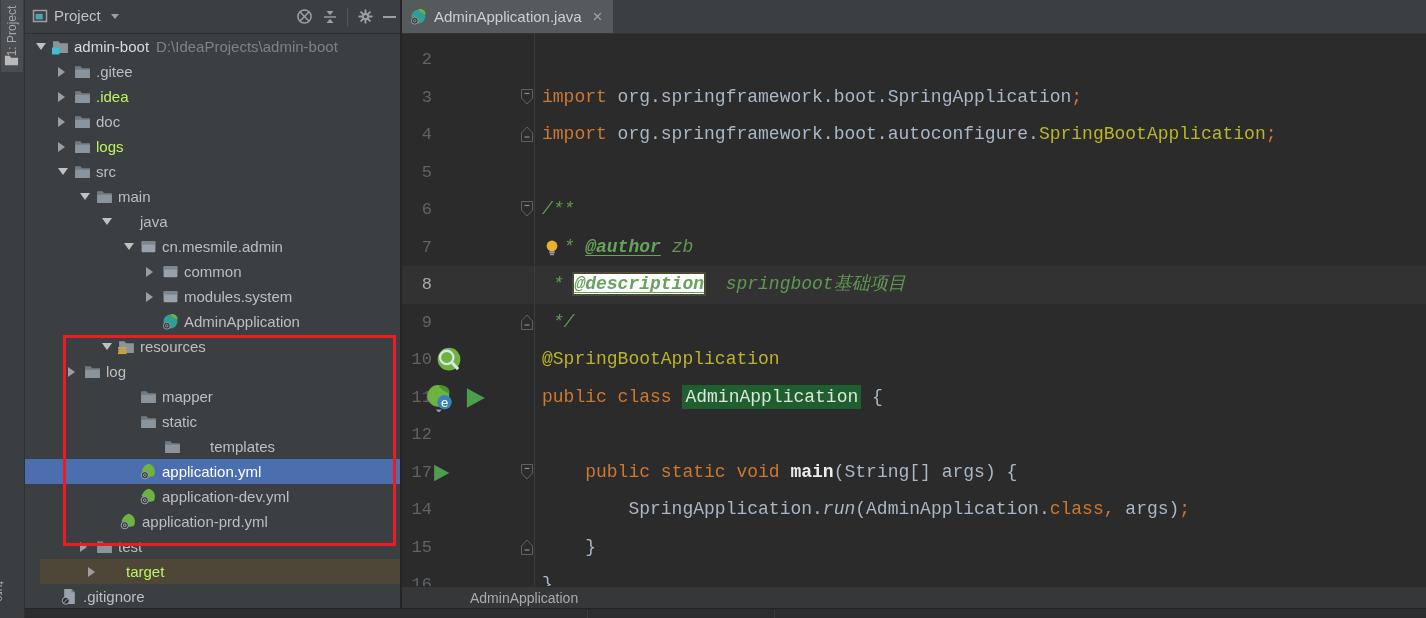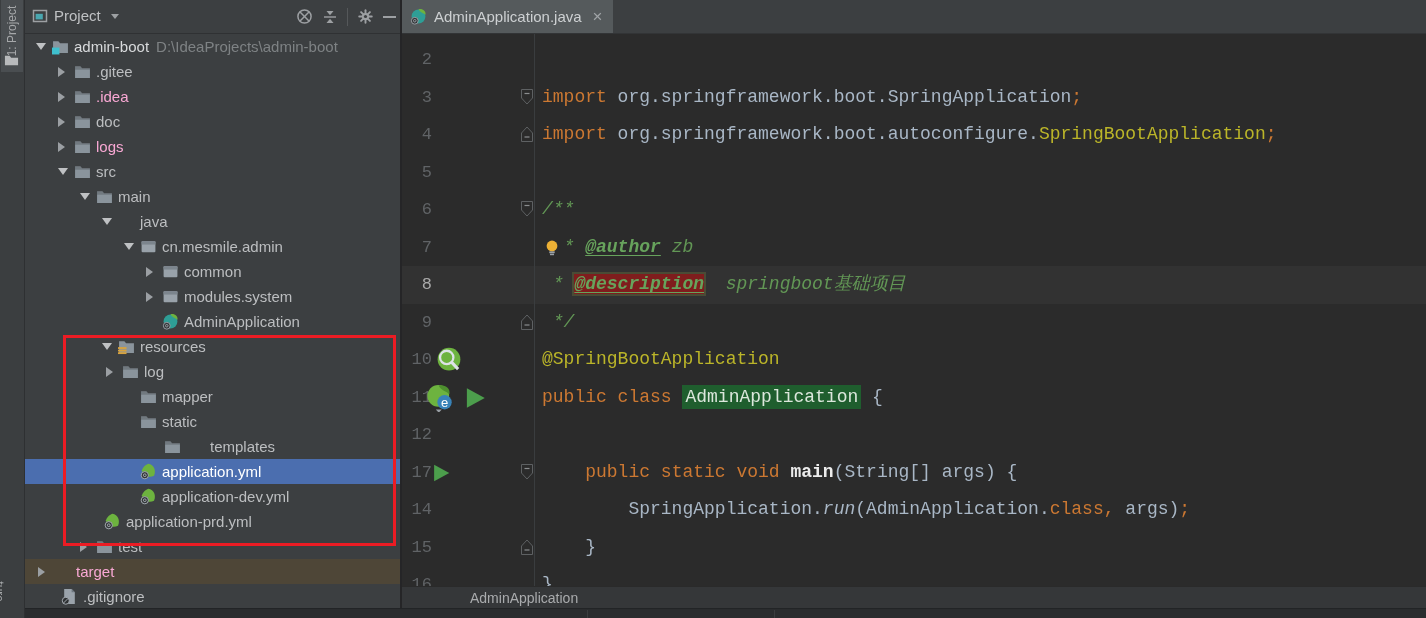--- a/index.html
+++ b/index.html
@@ -29,21 +29,21 @@
   #tree{position:absolute;left:0;top:34px;width:100%;}
   .t-row{height:25px;display:flex;align-items:center;font-size:15px;color:#BCBEC0;white-space:nowrap;}
   .t-row.sel{background:#4B6EAF;color:#FFFFFF;}
   .t-row.excl{background:#4E4637;}
   .t-row .arrow{width:16px;display:flex;align-items:center;justify-content:flex-start;flex:none;}
   .tri-col{width:0;height:0;border-left:7px solid #9B9FA3;border-top:5px solid transparent;border-bottom:5px solid transparent;}
   .tri-exp{width:0;height:0;border-top:7px solid #BFC1C3;border-left:5px solid transparent;border-right:5px solid transparent;}
   .ticon{width:17px;height:17px;flex:none;margin-right:5px;}
   .t-label.bold{font-weight:normal;color:#D8DADC;}
   .t-row.sel .t-label{color:#FFFFFF;}
-  .t-label.olive{color:#f9a8d4;}
+  .t-label.olive{color:#bef264;}
   .t-path{color:#7E8284;margin-left:7px;}
   .c-folder{color:#8A949C}.c-blue{color:#4A86C8}.c-orange{color:#C06E36}
 
   
   #red-rect{left:63px;top:335px;width:327px;height:205px;border:3px solid #EC1C24;z-index:50;pointer-events:none;}
 
   
   #editor-bg{left:402px;top:0;width:1024px;height:618px;background:#2B2B2B;z-index:1;}
   #gap{left:400px;top:0;width:2px;height:618px;background:#252527;z-index:3;}
 
@@ -57,21 +57,21 @@
   .gline{position:absolute;left:132px;top:0;width:1px;height:37.5px;background:#3A3D3F;}
   .gicon{position:absolute;top:50%;transform:translateY(-50%);}
   .code-text{position:absolute;left:140px;top:0;height:37.5px;line-height:37.5px;white-space:pre;
         font-family:"Liberation Mono",monospace;font-size:18px;color:#A9B7C6;}
   .seg-kw{color:#CC7832}
   .seg-pl{color:#A9B7C6}
   .seg-ann{color:#BBB529}
   .seg-sem{color:#CC7832}
   .seg-doc{color:#629755;font-style:italic}
   .seg-tag,.seg-taghl{color:#67A35C;font-style:italic;font-weight:bold;text-decoration:underline;text-underline-offset:3px;}
-  .seg-taghl{background:#7f1d1d;box-shadow:0 0 0 2px #4A4B35;}
+  .seg-taghl{background:#ffffff;box-shadow:0 0 0 2px #4A4B35;}
   .seg-cls{background:#1F5E2E;color:#DCE7DC;padding:2px 3px;}
   .seg-decl{color:#ECECEC;font-weight:bold}
   .seg-call{color:#A9B7C6;font-style:italic}
   .bulb{position:absolute;left:141px;top:50%;transform:translateY(-50%);}
 
   
   #tabbar{left:402px;top:0;width:1024px;height:33px;background:#3C3F41;z-index:4;border-bottom:1px solid #323436;}
   #tab-active{position:absolute;left:0;top:0;height:33px;background:#555A5C;display:flex;align-items:center;
               padding:0 10px 0 8px;gap:7px;color:#CDD0D2;font-size:15px;}
   #tab-close{color:#A0A4A7;font-size:17px;line-height:1;margin-left:4px;}
@@ -320,21 +320,21 @@
       </div>
       <div class="t-row" style="padding-left: 78px;">
         <span class="arrow">
           <span class="tri-exp"></span>
         </span>
         <svg class="ticon ">
           <use href="#i-folder-res"></use>
         </svg>
         <span class="t-label  ">resources</span>
       </div>
-      <div class="t-row" style="padding-left: 44px; margin-left: 38px;">
+      <div class="t-row" style="padding-left: 44px;">
         <span class="arrow">
           <span class="tri-col"></span>
         </span>
         <svg class="ticon c-folder">
           <use href="#i-folder"></use>
         </svg>
         <span class="t-label  ">log</span>
       </div>
       <div class="t-row" style="padding-left: 100px;">
         <span class="arrow"></span>
@@ -364,37 +364,37 @@
         </svg>
         <span class="t-label  ">application.yml</span>
       </div>
       <div class="t-row" style="padding-left: 100px;">
         <span class="arrow"></span>
         <svg class="ticon ">
           <use href="#i-spring-yml"></use>
         </svg>
         <span class="t-label  ">application-dev.yml</span>
       </div>
-      <div class="t-row" style="padding-left: 64px;">
+      <div class="t-row" style="padding-left: 80px;">
         <span class="arrow"></span>
         <svg class="ticon ">
           <use href="#i-spring-yml"></use>
         </svg>
         <span class="t-label  ">application-prd.yml</span>
       </div>
       <div class="t-row" style="padding-left: 56px;">
         <span class="arrow">
           <span class="tri-col"></span>
         </span>
         <svg class="ticon c-folder">
           <use href="#i-folder"></use>
         </svg>
         <span class="t-label  ">test</span>
       </div>
-      <div class="t-row excl" style="padding-left: 14px;">
+      <div class="t-row excl" style="padding-left: 48px; margin-left: 16px;">
         <span class="arrow">
           <span class="tri-col"></span>
         </span>
         <svg class="ticon c-orange">
           <use href="#i-folder-orange"></use>
         </svg>
         <span class="t-label  olive">target</span>
       </div>
       <div class="t-row" style="padding-left: 21px; align-items: center;">
         <span class="arrow"></span>

